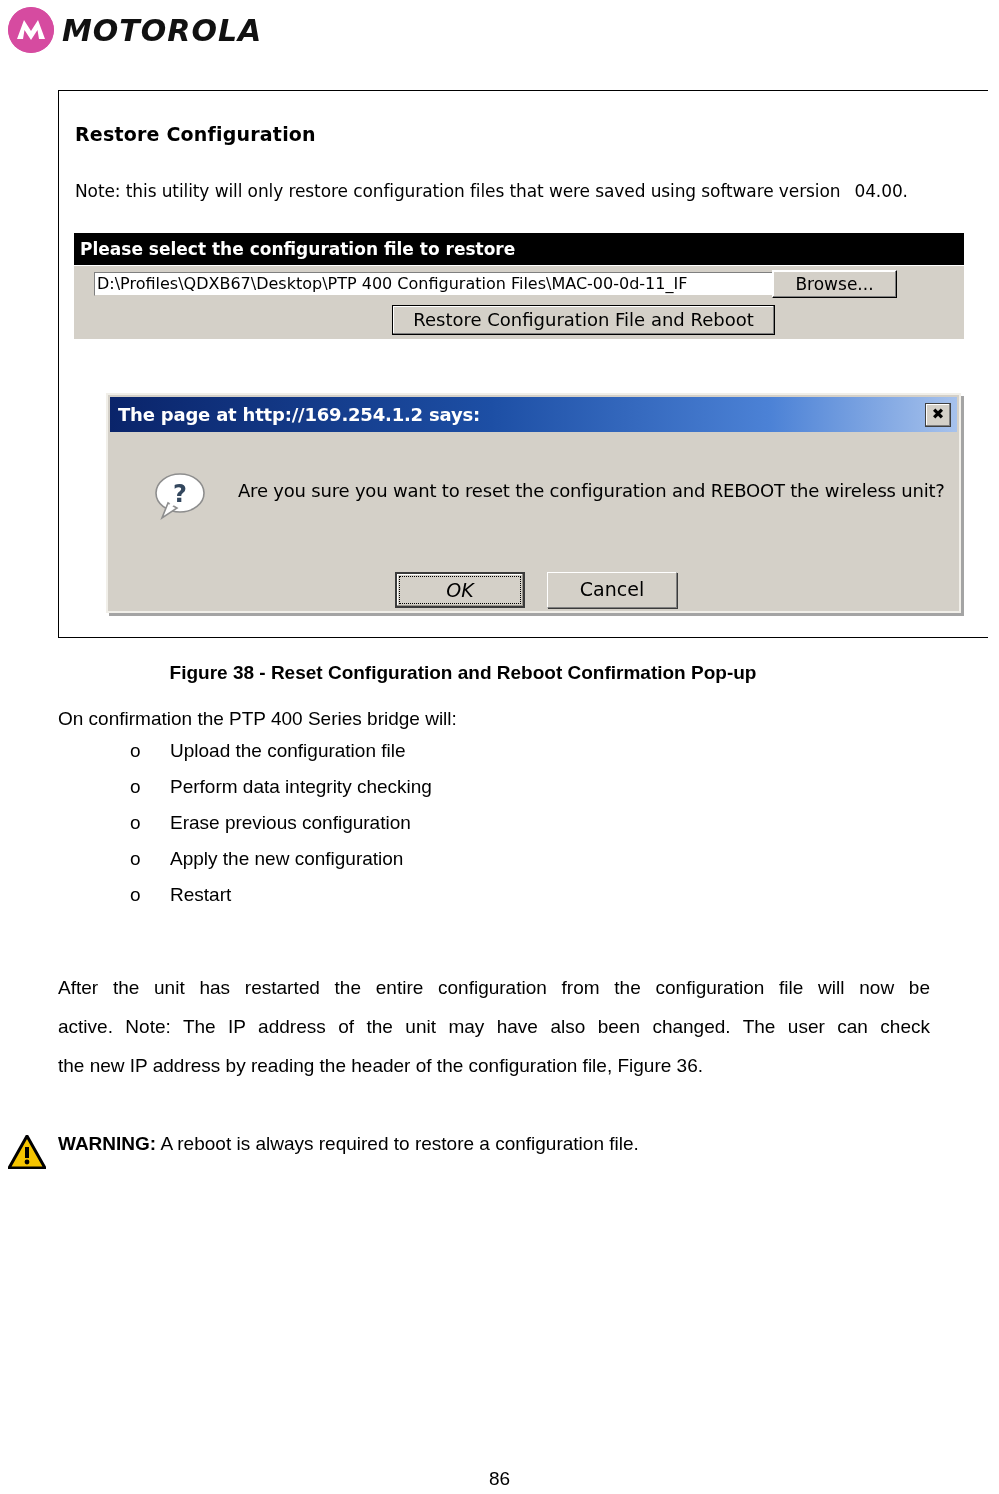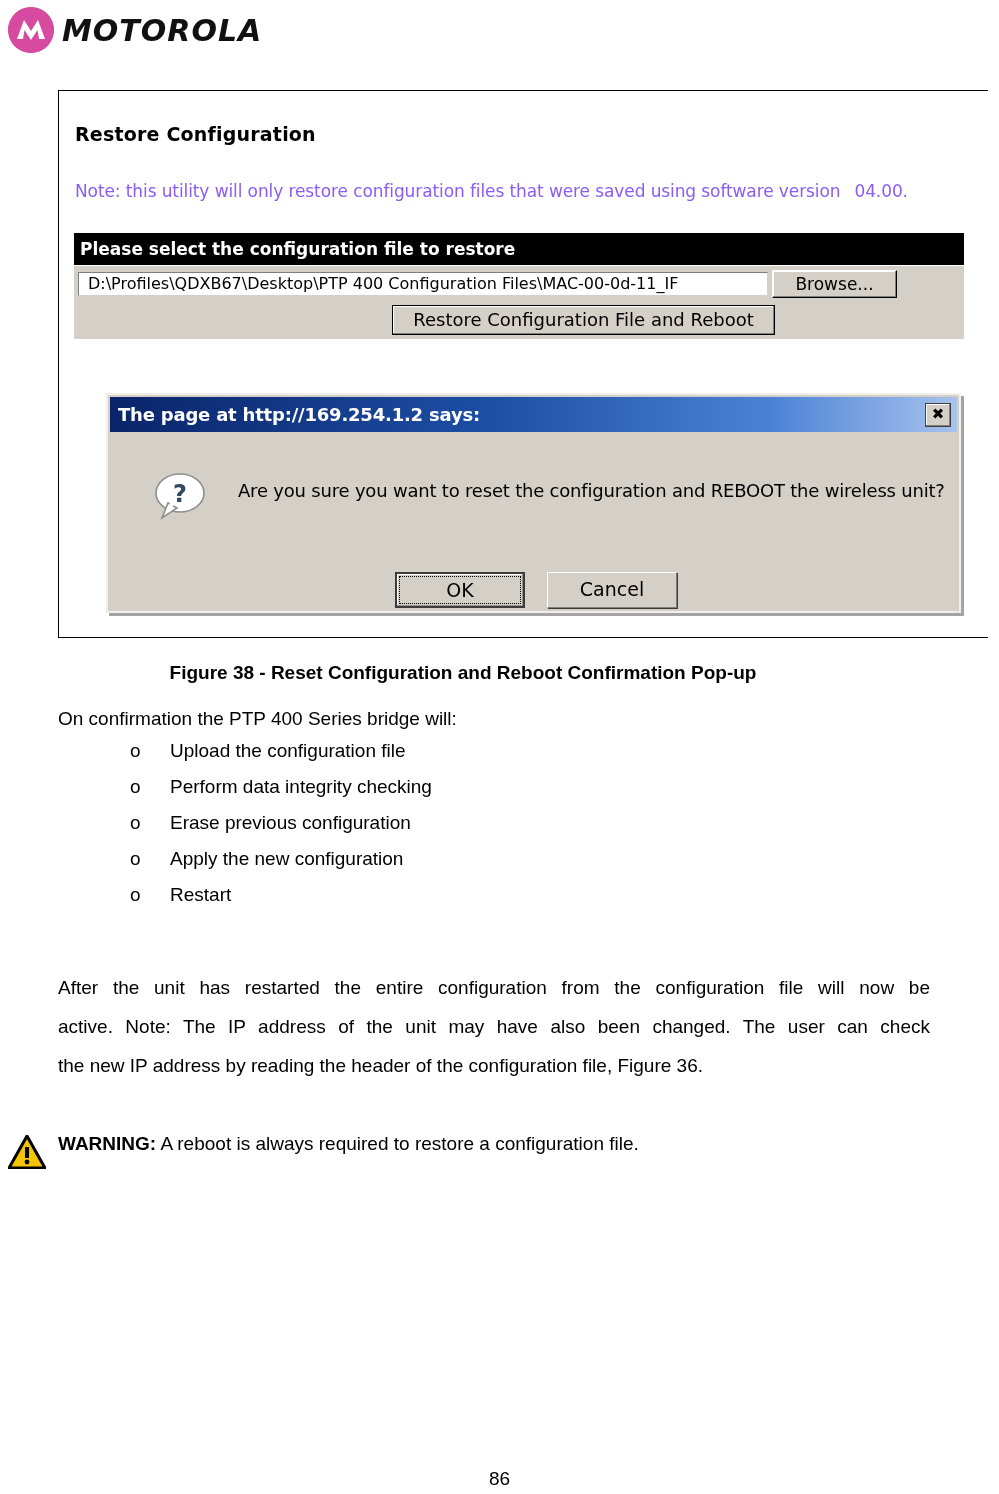--- a/index.html
+++ b/index.html
@@ -60,21 +60,21 @@
     font-weight: bold;
     font-size: 19px;
     color: #000;
     letter-spacing: 0.2px;
   }
   .ui-note {
     position: absolute;
     left: 16px; top: 90px;
     font-family: "DejaVu Sans", sans-serif;
     font-size: 17px;
-    color: #8b5cf6;
+    color: #000000;
     white-space: nowrap;
     letter-spacing: -0.1px;
   }
   .ui-note .ver { margin-left: 14px; }
 
   .ui-blackbar {
     position: absolute;
     left: 15px; top: 142px;
     width: 890px; height: 48px;
     background: #000000;
@@ -91,31 +91,31 @@
   .ui-row {
     position: absolute;
     left: 15px; top: 174px;
     width: 890px; height: 36px;
     background: #d4d0c8;
     border-top: 1px solid #ffffff;
     box-sizing: border-box;
   }
   .ui-file-input {
     position: absolute;
-    left: 4px; top: 6px;
+    left: 20px; top: 6px;
     width: 690px; height: 24px;
     background: #ffffff;
     border: 1px solid #7f7f7f;
     border-right-color: #d4d0c8;
     border-bottom-color: #d4d0c8;
     box-sizing: border-box;
     font-family: "DejaVu Sans", sans-serif;
     font-size: 16px;
     line-height: 22px;
-    padding-left: 9px;
+    padding-left: 2px;
     white-space: nowrap;
     overflow: hidden;
     color: #000;
   }
   .ui-browse-btn {
     position: absolute;
     left: 698px; top: 4px;
     width: 125px; height: 28px;
     background: #d4d0c8;
     border: 1px solid #000000;
@@ -226,20 +226,21 @@
     font-size: 19px;
     line-height: 32px;
     text-align: center;
     color: #000;
   }
   .dialog-btn.ok {
     left: 285px;
     width: 130px;
     border: 2px solid #3b3b3b;
     box-shadow: inset -1px -1px 0 #9a968e, inset 1px 1px 0 #ffffff;
+    font-style: italic;
   }
   .dialog-btn.ok .focus-ring {
     position: absolute;
     left: 2px; top: 2px; right: 2px; bottom: 2px;
     border: 1px dotted #000;
   }
   .dialog-btn.cancel {
     left: 437px;
     width: 130px;
     border: 1px solid #808080;

